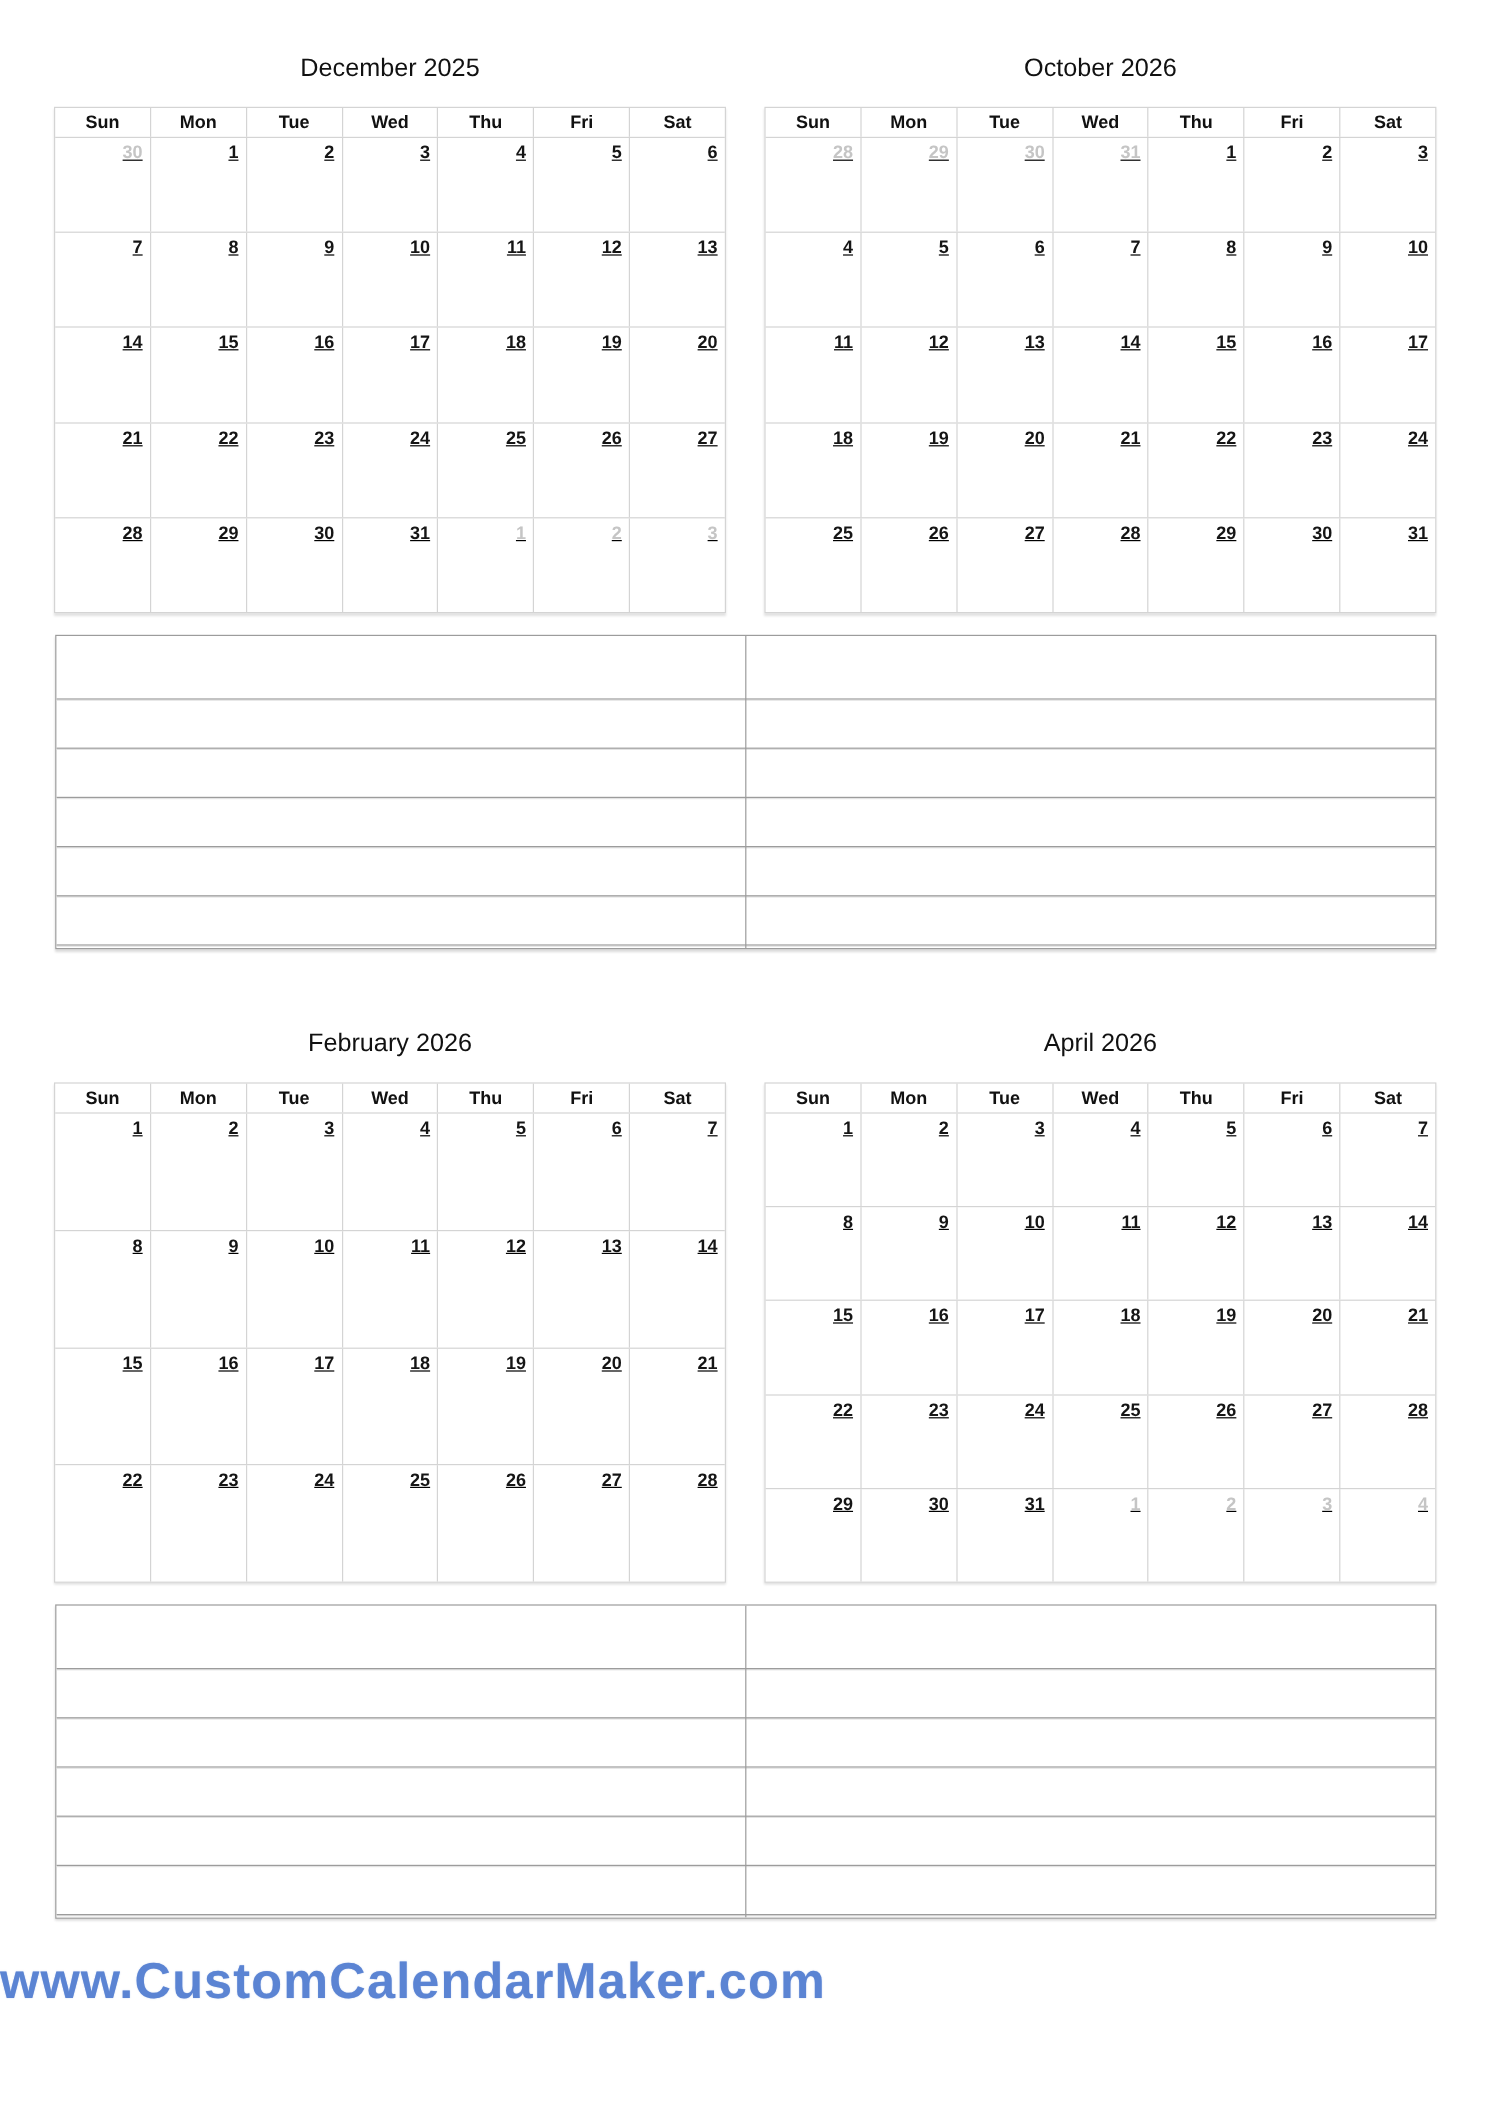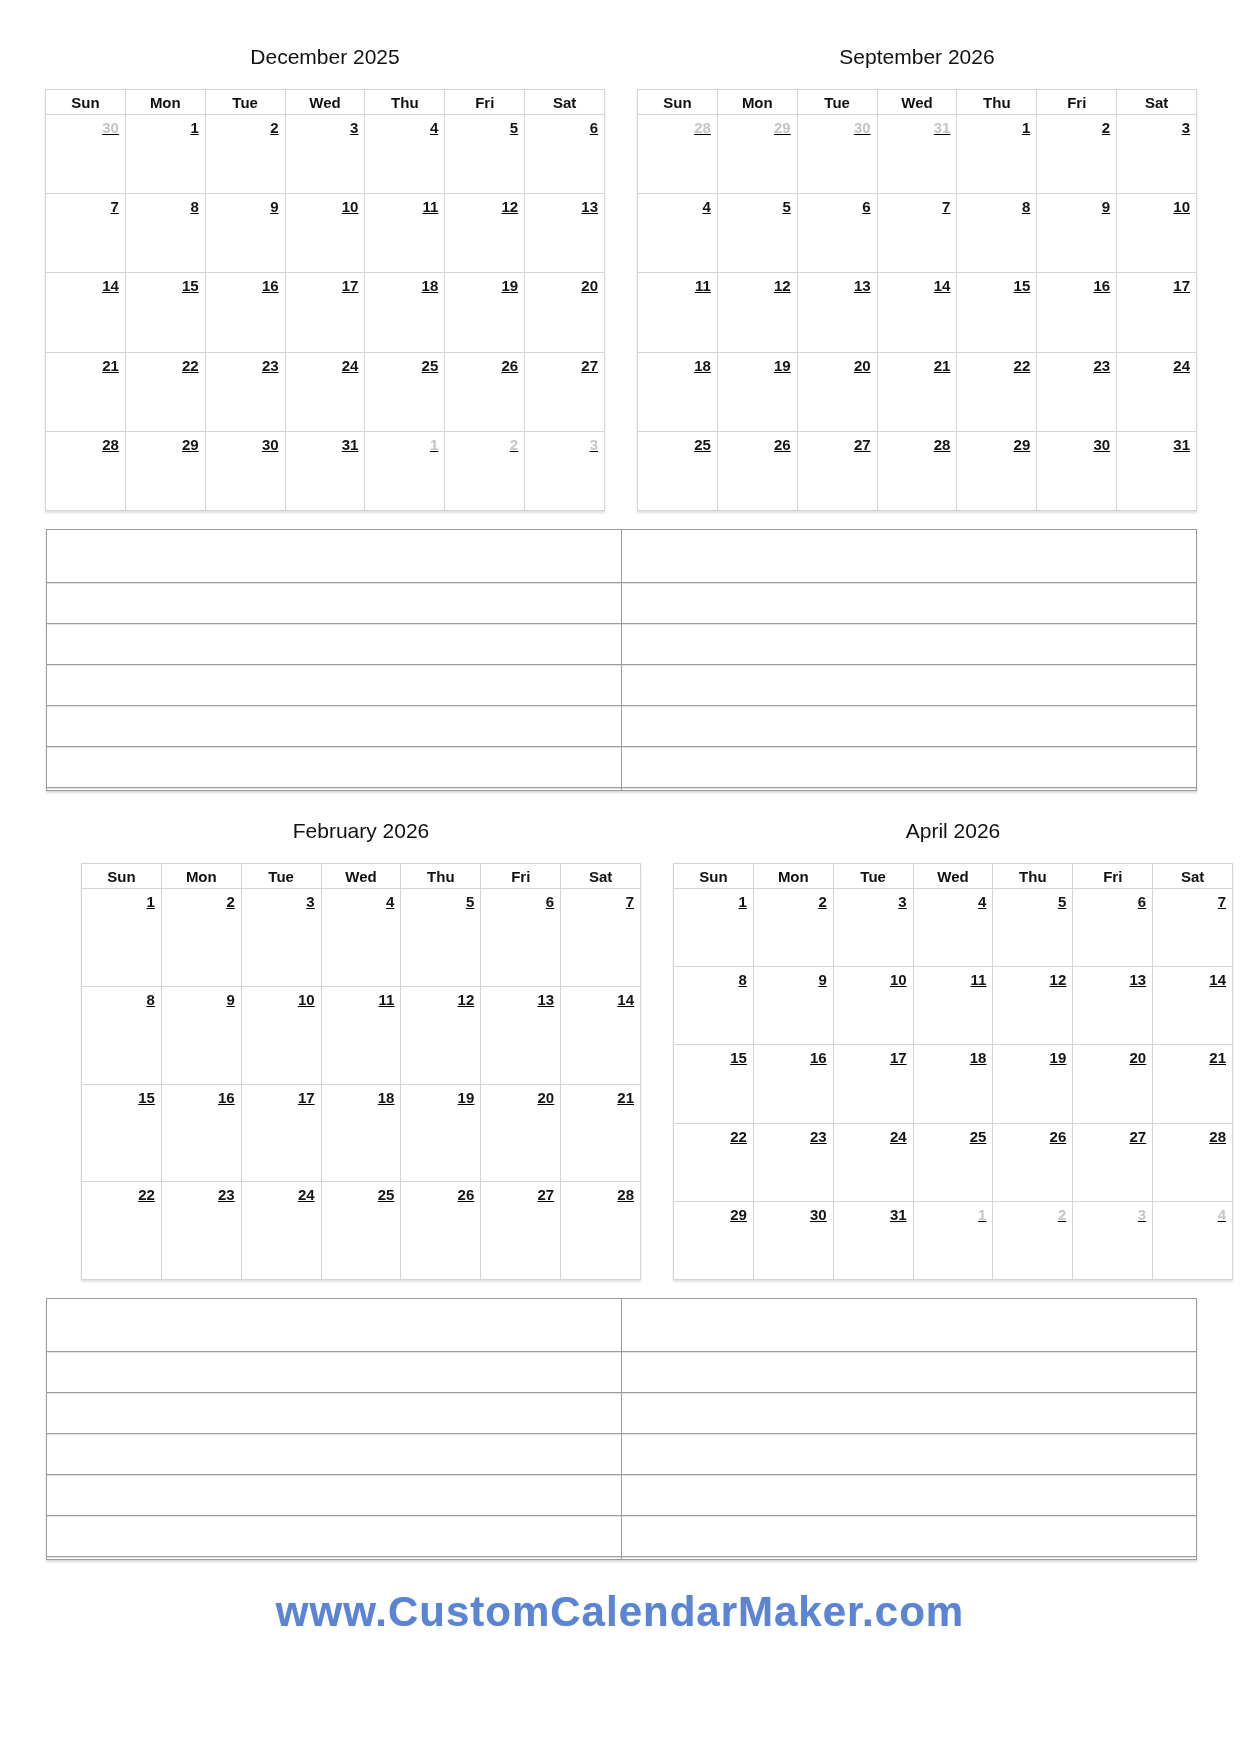--- a/index.html
+++ b/index.html
@@ -14,21 +14,21 @@
     overflow: hidden;
   }
 
   
   .cal-columns {
     display: flex;
     gap: 32px;
     padding-left: 45px;
   }
   .section-top    { padding-top: 42px; }
-  .section-bottom { padding-top: 25px; margin-left: 36px; }
+  .section-bottom { padding-top: 64px; }
 
   .cal-col { width: 560px; }
 
   .cal-title {
     height: 30px;
     line-height: 30px;
     text-align: center;
     font-size: 21px;
     font-weight: 400;
     color: #111;
@@ -101,21 +101,21 @@
   .note-row.first { height: 53px; }
   .notes-divider {
     position: absolute;
     left: calc(50% - 1px);
     top: 0; bottom: 0;
     width: 1px;
     background: #9c9c9c;
   }
 
   
-  .watermark-wrap { margin-top: 28px; text-align: center; }
+  .watermark-wrap { margin-top: 28px; }
   .watermark {
     display: inline-block;
     font-size: 42px;
     font-weight: 700;
     letter-spacing: 1px;
     color: #5b84d3;
     text-decoration: none;
     text-shadow: 0 0 1px rgba(91,132,211,0.55);
     cursor: pointer;
   }
@@ -181,21 +181,21 @@
               <div class="cal-cell"><span class="day-num">30</span></div>
               <div class="cal-cell"><span class="day-num">31</span></div>
               <div class="cal-cell muted"><span class="day-num">1</span></div>
               <div class="cal-cell muted"><span class="day-num">2</span></div>
               <div class="cal-cell muted"><span class="day-num">3</span></div>
             </div>
           </div>
       </div>
     </div>
     <div class="cal-col">
-      <div class="cal-title">September 2026</div>
+      <div class="cal-title">October 2026</div>
       <div class="cal-table">
         <div class="cal-head">
             <div class="cal-hcell">Sun</div>
             <div class="cal-hcell">Mon</div>
             <div class="cal-hcell">Tue</div>
             <div class="cal-hcell">Wed</div>
             <div class="cal-hcell">Thu</div>
             <div class="cal-hcell">Fri</div>
             <div class="cal-hcell">Sat</div>
           </div>

